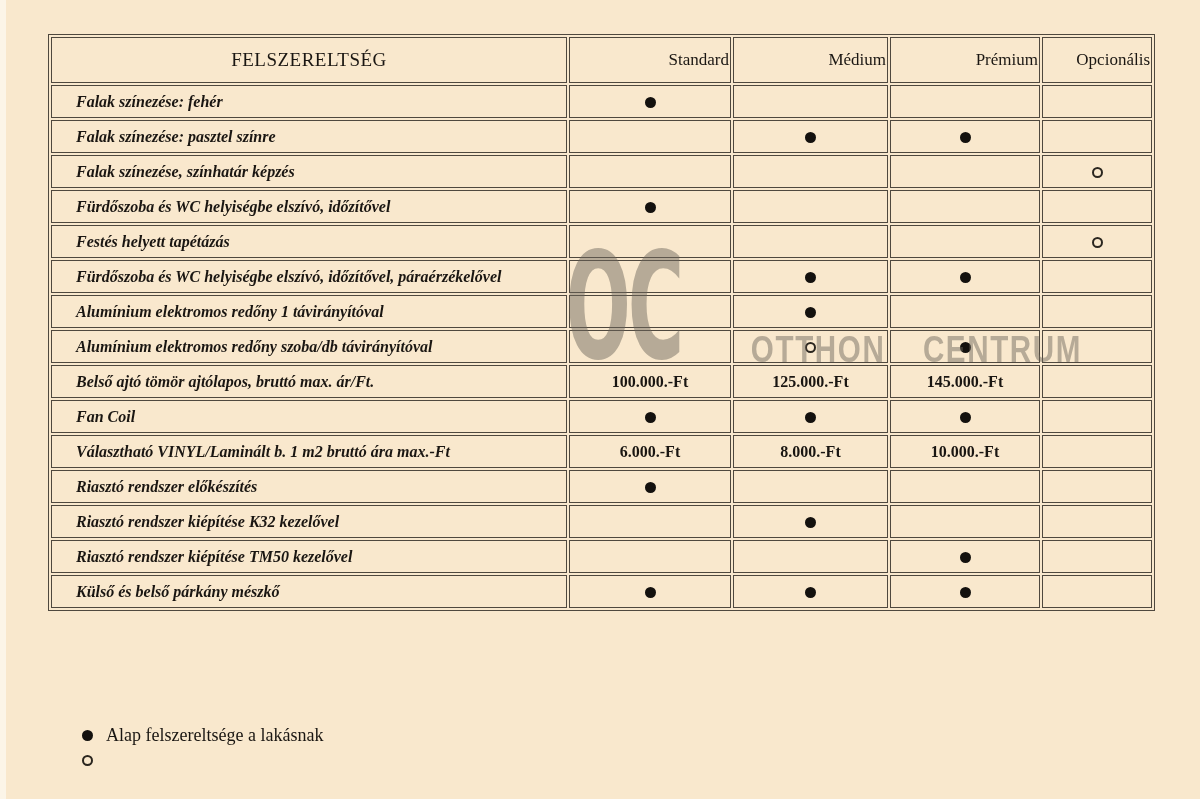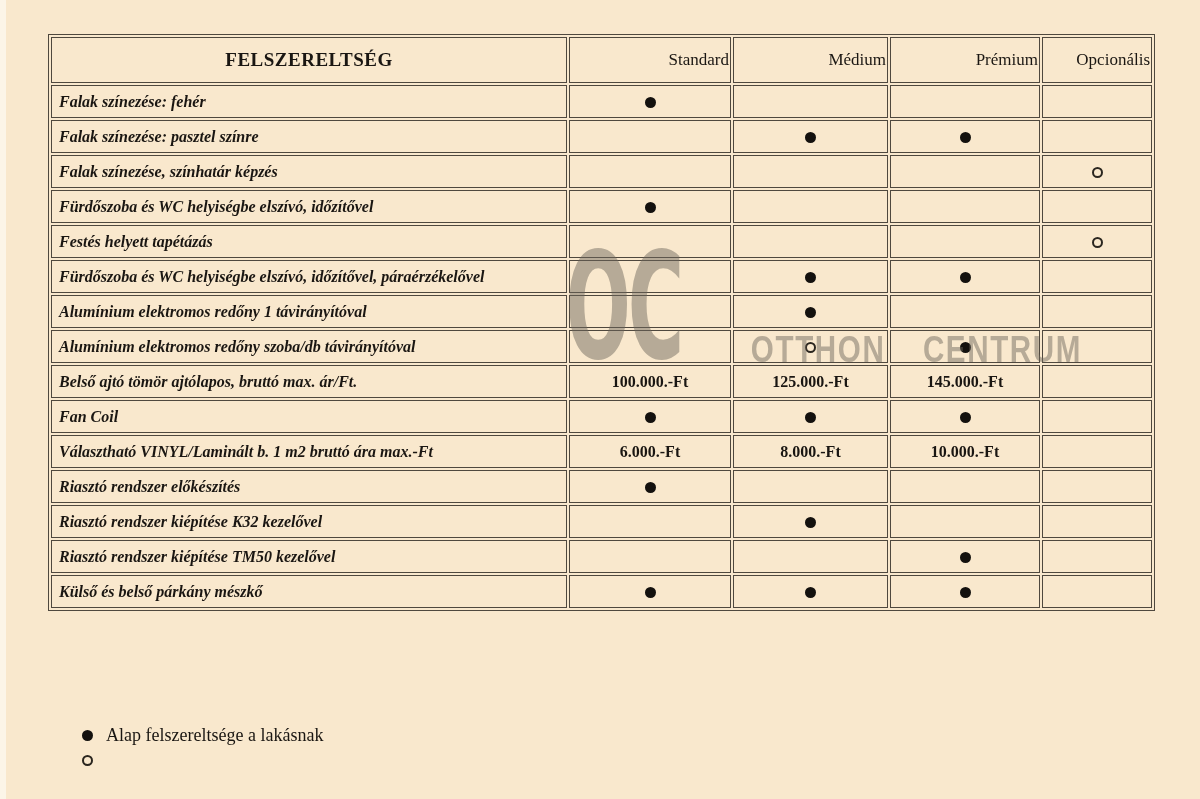--- a/index.html
+++ b/index.html
@@ -31,36 +31,36 @@
     border: 1px solid #4f483e;
   }
   table.equip th, table.equip td {
     border: 1px solid #4f483e;
     overflow: hidden;
     white-space: nowrap;
   }
   th.feat-h {
     height: 42px;
     font-size: 19px;
-    font-weight: bold;
+    font-weight: normal;
     letter-spacing: 0.5px;
     text-align: center;
   }
   th.col-h {
     height: 42px;
     font-size: 17px;
     font-weight: normal;
     text-align: right;
   }
   td.feat {
     height: 29px;
     font-size: 16px;
     font-weight: bold;
     font-style: italic;
-    padding-left: 7px;
+    padding-left: 24px;
     text-align: left;
   }
   td.val {
     height: 29px;
     font-size: 16px;
     font-weight: bold;
     text-align: center;
     vertical-align: middle;
   }
   .dot {

